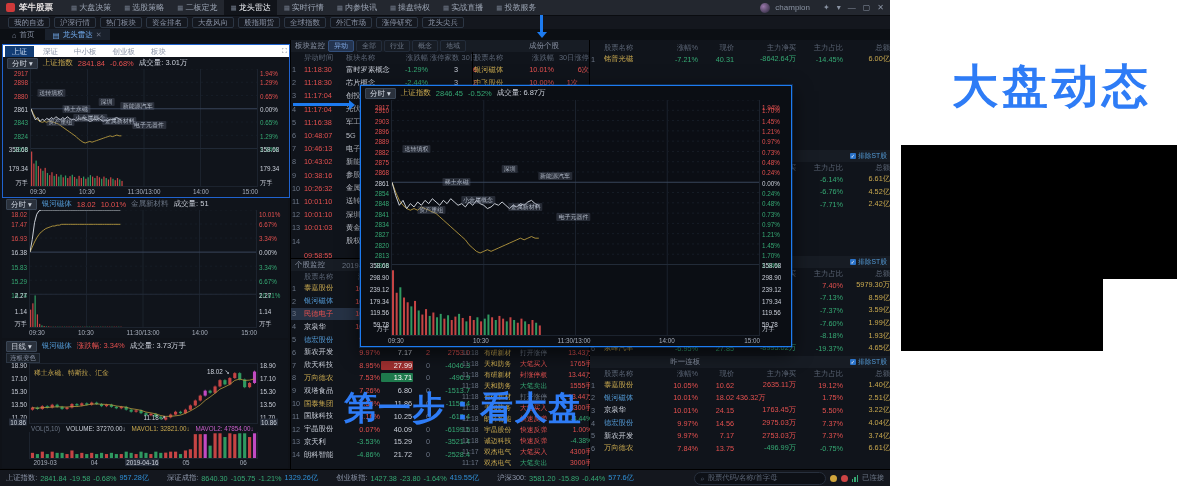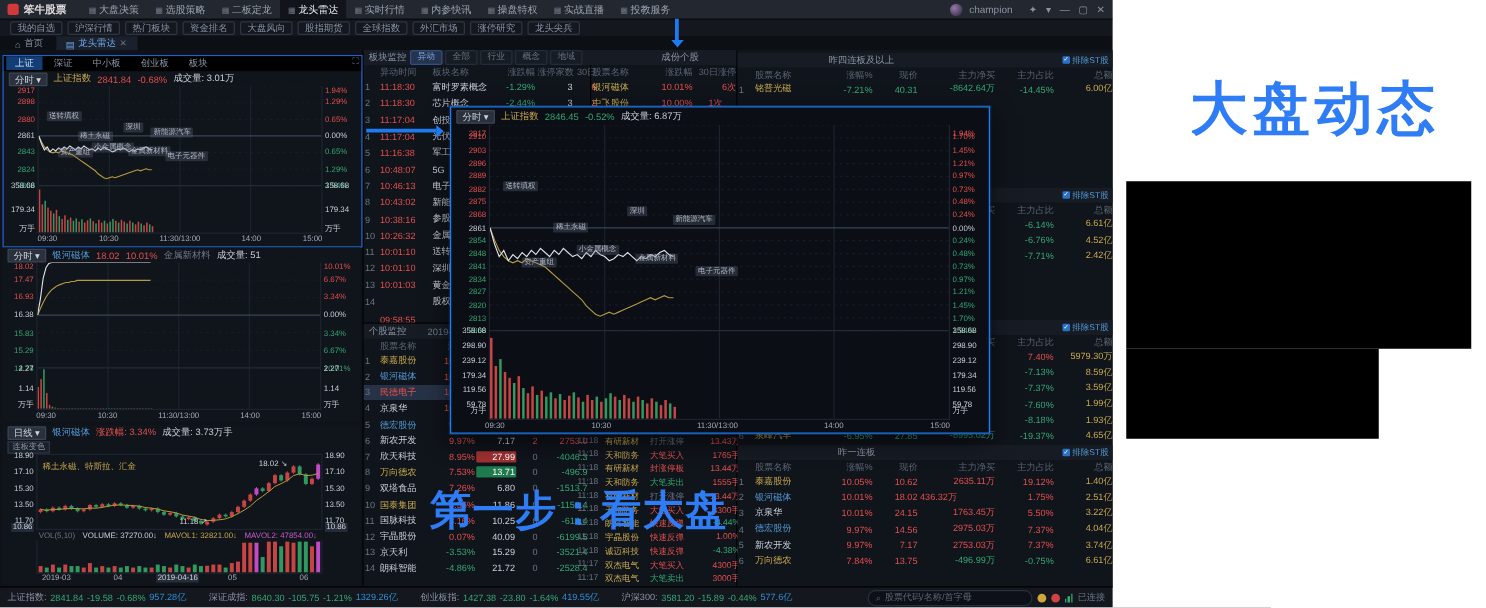--- a/index.html
+++ b/index.html
@@ -25,21 +25,21 @@
   .tab .x{color:#687184;font-size:7px;}
   .main{position:absolute;top:40px;left:0;right:0;bottom:16px;display:flex;background:#0f1218;}
   .col-left{width:290px;position:relative;border-right:1px solid #000;flex:none;}
   .col-mid{width:298px;position:relative;border-right:1px solid #000;flex:none;background:#10141b;}
   .col-right{flex:1;position:relative;background:#10141b;}
   
   .panel{position:absolute;left:2px;width:286px;background:#10141b;display:flex;flex-direction:column;}
   #p1{top:4px;height:152px;border:1px solid #2063cf;}
   #p2{top:158px;height:140px;}
   #p3{top:300px;height:128px;}
-  .ptabs{height:12px;display:flex;align-items:flex-start;gap:2px;background:#000000;padding:0 2px;}
+  .ptabs{height:12px;display:flex;align-items:center;gap:2px;background:#ffffff;padding:0 2px;}
   .ptab{padding:0 7px;color:#8a93a6;font-size:7.5px;line-height:11px;}
   .ptab.active{background:#123d75;color:#cfe0f5;}
   .pexp{margin-left:auto;color:#6d7685;font-size:7px;}
   .ptool{height:12px;display:flex;align-items:center;gap:5px;padding:0 4px;font-size:7.5px;}
   .modebtn{background:#2a313c;border:1px solid #3a4656;color:#cdd3dd;padding:0 4px;line-height:9px;border-radius:1px;}
   .c-red{color:#e3504f;} .c-grn{color:#35a873;} .c-yel{color:#c9a94f;} .c-blu{color:#539ad6;}
   .c-wht{color:#c9ced8;} .c-dim{color:#6b7585;} .c-mag{color:#c95ec9;} .c-cyan{color:#2f8fd6;}
   .c-hd{color:#5b6575;}
   
   .mchart{position:relative;flex:1;}
@@ -957,28 +957,20 @@
                 <span class="tc c-yel" style="width: 34px;">双杰电气</span>
                 <span class="tc c-grn" style="width: 34px;">大笔卖出</span>
                 <span class="tc c-red" style="width: 36px; text-align: right;">3000手</span>
               </div>
             </div>
         </div>
       </div>
 
       <div class="col-right" id="rightStack">
           <div style="margin-top: 2px; height: 106px; overflow: hidden;">
-            <div class="sec-title-row">
-              <span class="sec-title"></span>
-              <span class="sec-title" style="margin: 0px auto;">昨四连板及以上</span>
-              <span class="chk">
-                <span class="chkbox">✓</span>
-                <span>排除ST股</span>
-              </span>
-            </div>
             <div class="trow thead">
               <span class="tc" style="width: 11px;"></span>
               <span class="tc c-hd" style="width: 54px;">股票名称</span>
               <span class="tc c-hd" style="width: 38px; text-align: right;">涨幅%</span>
               <span class="tc c-hd" style="width: 34px; text-align: right;">现价</span>
               <span class="tc c-hd" style="width: 60px; text-align: right;">主力净买</span>
               <span class="tc c-hd" style="width: 45px; text-align: right;">主力占比</span>
               <span class="tc c-hd" style="width: 45px; text-align: right;">总额</span>
             </div>
             <div class="trow" style="height: 12.6px;">

